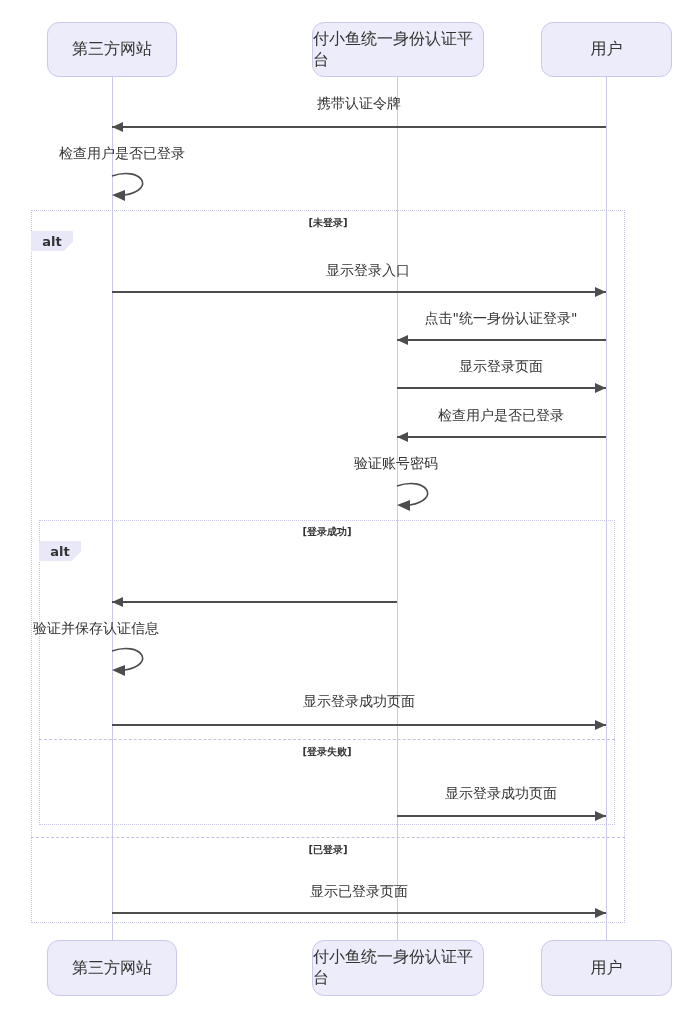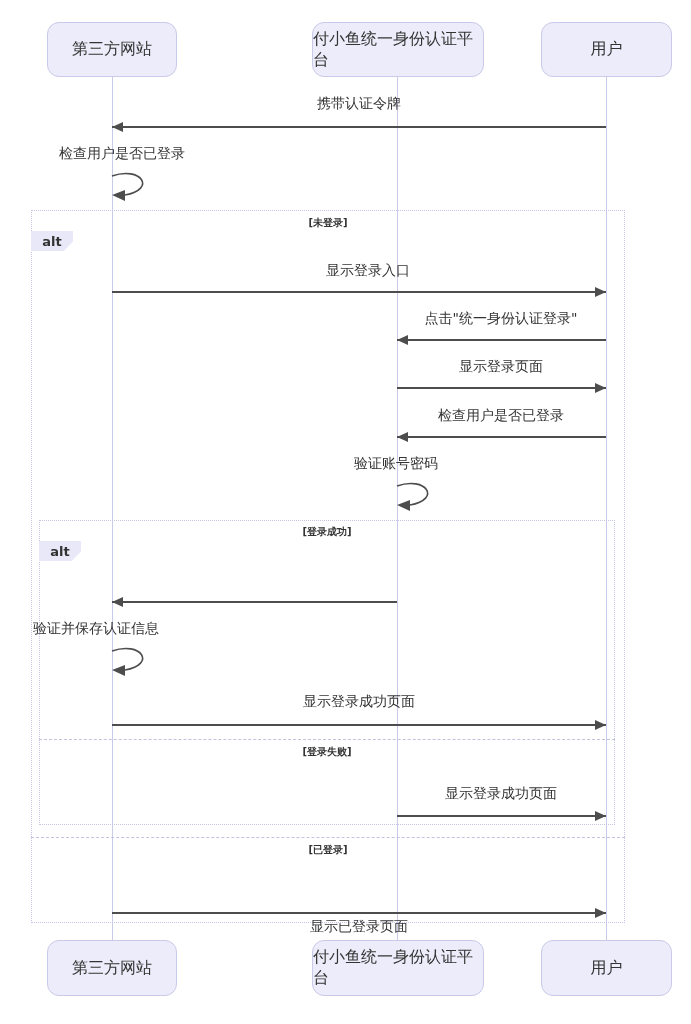--- a/index.html
+++ b/index.html
@@ -119,21 +119,21 @@
   <div class="msg" style="left:359px;top:691px;">显示登录成功页面</div>
   <div class="arrow" style="left:112px;top:724px;width:494px;">
     <span class="head hr"></span>
   </div>
 
   <div class="msg" style="left:501px;top:783px;">显示登录成功页面</div>
   <div class="arrow" style="left:397px;top:815px;width:209px;">
     <span class="head hr"></span>
   </div>
 
-  <div class="msg" style="left:359px;top:916px;">显示已登录页面</div>
+  <div class="msg" style="left:359px;top:881px;">显示已登录页面</div>
   <div class="arrow" style="left:112px;top:912px;width:494px;">
     <span class="head hr"></span>
   </div>
 
   <div class="actor" style="left:47px;top:22px;width:130px;">
     <span>第三方网站</span>
   </div>
   <div class="actor" style="left:312px;top:22px;width:172px;">
     <span>付小鱼统一身份认证平台</span>
   </div>

